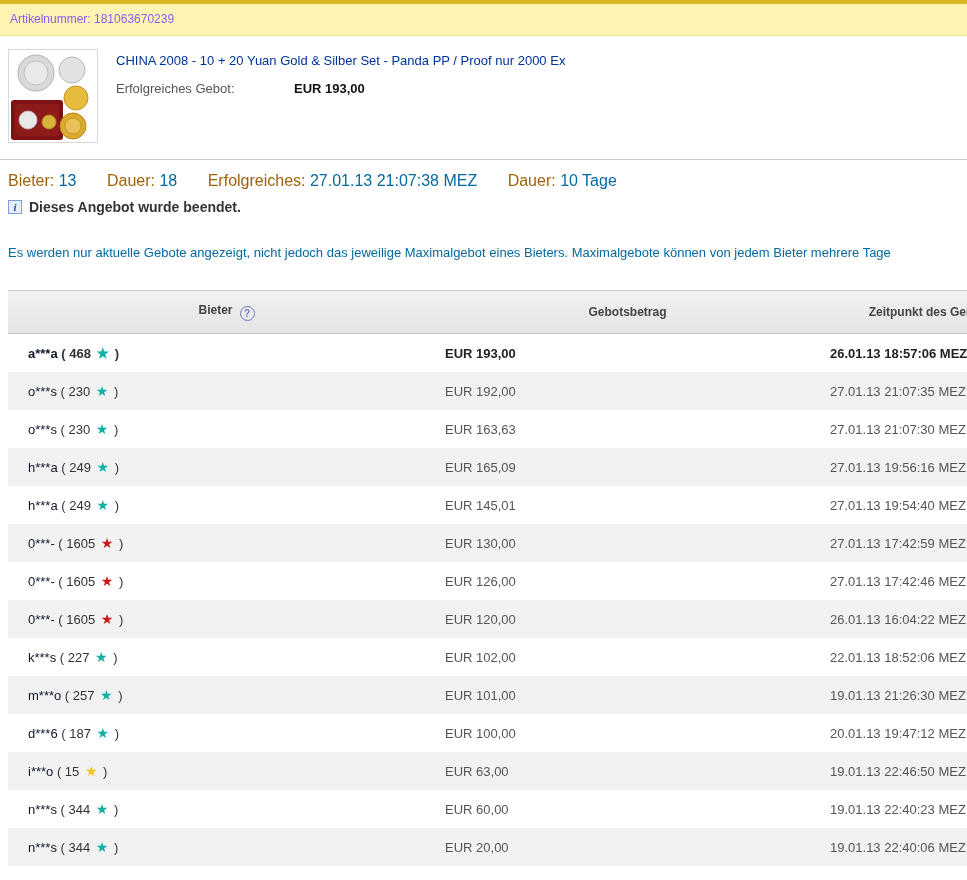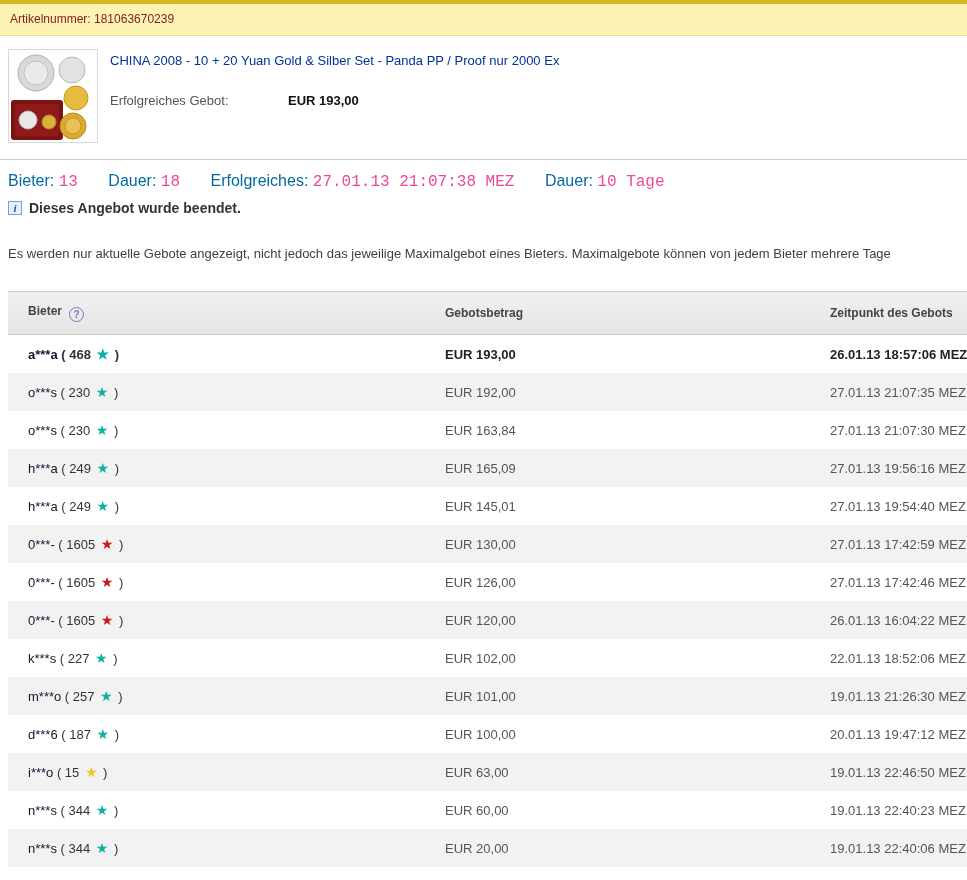--- a/index.html
+++ b/index.html
@@ -6,51 +6,51 @@
   html, body { width: 967px; height: 880px; overflow: hidden; background: #fff; }
   body { font-family: "Liberation Sans", sans-serif; color: #333; }
 
   
   .top-strip { height: 4px; background: #d8b822; }
   .item-bar {
     background: #fdf3b3;
     border-bottom: 1px solid #ece089;
     padding: 8px 10px 9px;
     font-size: 12px;
-    color: #7f1d1d;
-  }
-
-  
-  .item-section { display: flex; padding: 13px 8px 16px; }
+    color: #8b5cf6;
+  }
+
+  
+  .item-section { display: flex; padding: 13px 8px 16px; gap: 6px; }
   .item-image {
     width: 90px; height: 94px;
     border: 1px solid #d8d8d8;
     background: #fff;
     margin-right: 12px;
     flex: 0 0 auto;
     cursor: pointer;
   }
   .item-info { padding-top: 2px; }
   .item-title {
     color: #003399;
     font-size: 13px;
     text-decoration: none;
     display: inline-block;
   }
-  .bid-line { margin-top: 24px; font-size: 13px; color: #555; }
+  .bid-line { margin-top: 12px; font-size: 13px; color: #555; }
   .bid-label { display: inline-block; width: 178px; }
   .bid-amount { font-weight: bold; color: #111; }
 
   .divider { border: none; border-top: 1px solid #ccc; }
 
   
   .stats { padding: 12px 8px 0; font-size: 16px; }
   .stat { margin-right: 26px; white-space: nowrap; }
-  .stat .label { color: #0369a1; }
-  .stat .value { color: #ec4899; font-family: Liberation Mono, monospace; }
+  .stat .label { color: #a16207; }
+  .stat .value { color: #0369a1; }
 
   
   .ended {
     padding: 9px 8px 0;
     font-size: 14px;
     font-weight: bold;
     color: #333;
     display: flex;
     align-items: center;
   }
@@ -66,41 +66,41 @@
     font-style: italic;
     font-size: 11px;
     font-weight: bold;
     margin-right: 7px;
     flex: 0 0 auto;
   }
 
   .explain {
     margin: 30px 0 0 8px;
     font-size: 13px;
-    color: #404040;
+    color: #0369a1;
     white-space: nowrap;
     overflow: hidden;
   }
 
   
   table.bids {
     margin: 30px 0 0 8px;
     width: 1022px;
     border-collapse: collapse;
     font-size: 13px;
     table-layout: fixed;
   }
   col.c1 { width: 417px; }
   col.c2 { width: 385px; }
   col.c3 { width: 220px; }
   table.bids thead th {
     background: linear-gradient(#f1f1f1, #e4e4e4);
     border-top: 1px solid #cfcfcf;
     border-bottom: 1px solid #c5c5c5;
-    text-align: left;
+    text-align: center;
     font-size: 12px;
     font-weight: bold;
     color: #444;
     padding: 12px 0 12px 20px;
   }
   table.bids tbody td {
     padding: 11px 0 11px 20px;
     color: #555;
     white-space: nowrap;
     overflow: hidden;
@@ -193,21 +193,21 @@
         <td>EUR 193,00</td>
         <td>26.01.13 18:57:06 MEZ</td>
       </tr>
       <tr>
         <td><span class="bidder-link">o***s</span><span class="count-text"> ( 230 </span><span class="star" style="color: rgb(17, 176, 166);">★</span><span class="count-text"> )</span></td>
         <td>EUR 192,00</td>
         <td>27.01.13 21:07:35 MEZ</td>
       </tr>
       <tr>
         <td><span class="bidder-link">o***s</span><span class="count-text"> ( 230 </span><span class="star" style="color: rgb(17, 176, 166);">★</span><span class="count-text"> )</span></td>
-        <td>EUR 163,84</td>
+        <td>EUR 163,63</td>
         <td>27.01.13 21:07:30 MEZ</td>
       </tr>
       <tr>
         <td><span class="bidder-link">h***a</span><span class="count-text"> ( 249 </span><span class="star" style="color: rgb(17, 176, 166);">★</span><span class="count-text"> )</span></td>
         <td>EUR 165,09</td>
         <td>27.01.13 19:56:16 MEZ</td>
       </tr>
       <tr>
         <td><span class="bidder-link">h***a</span><span class="count-text"> ( 249 </span><span class="star" style="color: rgb(17, 176, 166);">★</span><span class="count-text"> )</span></td>
         <td>EUR 145,01</td>

